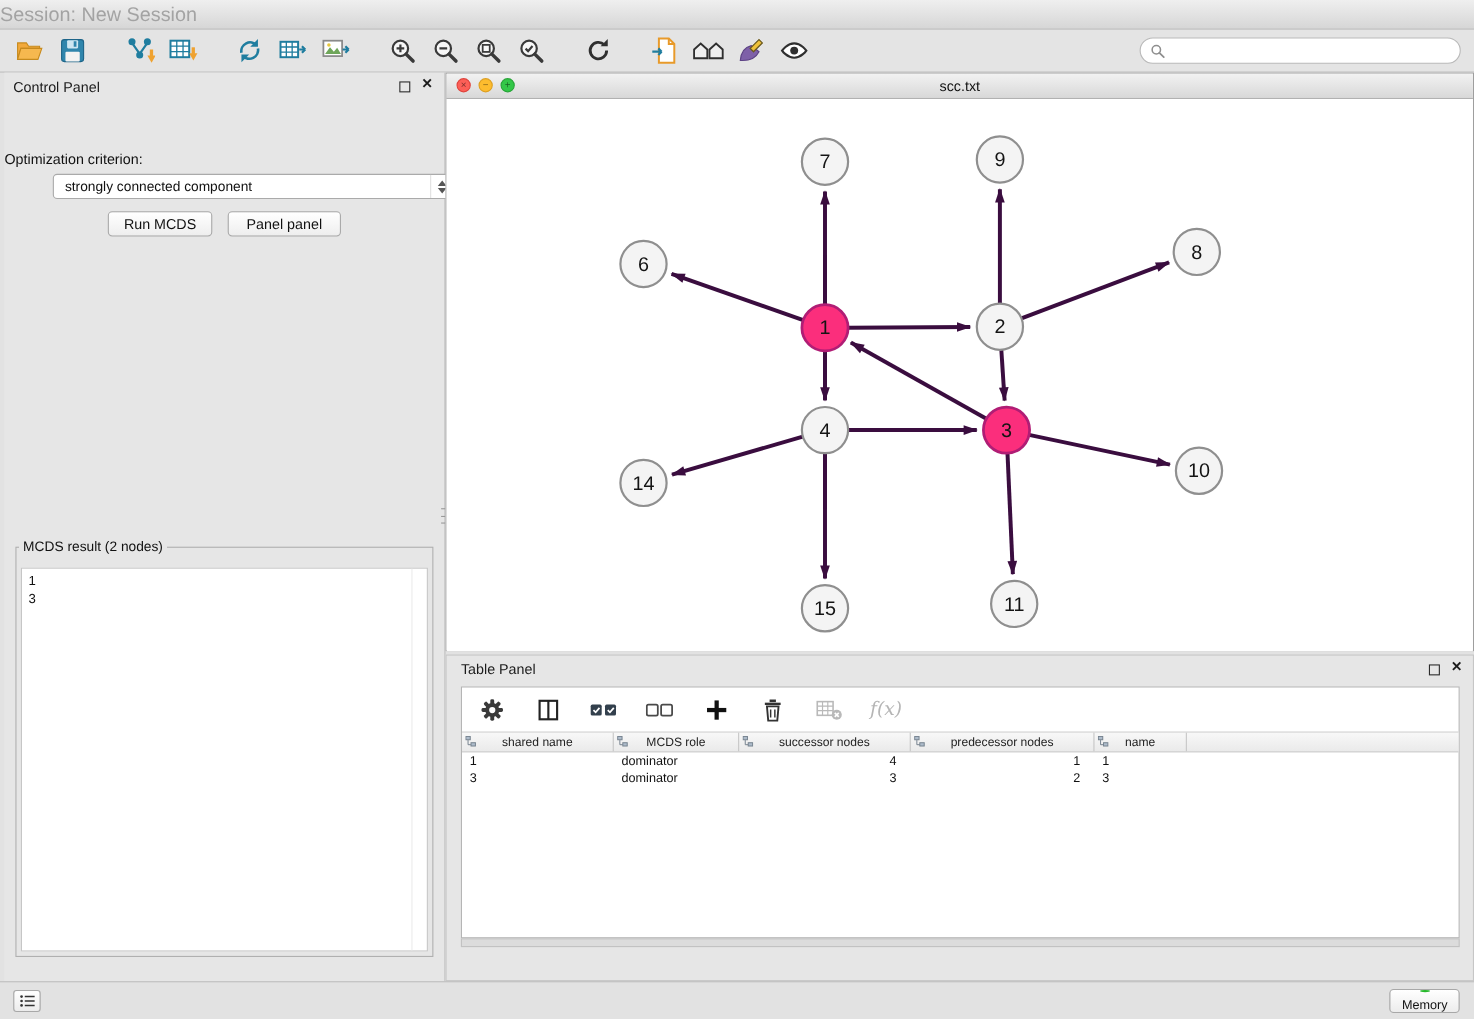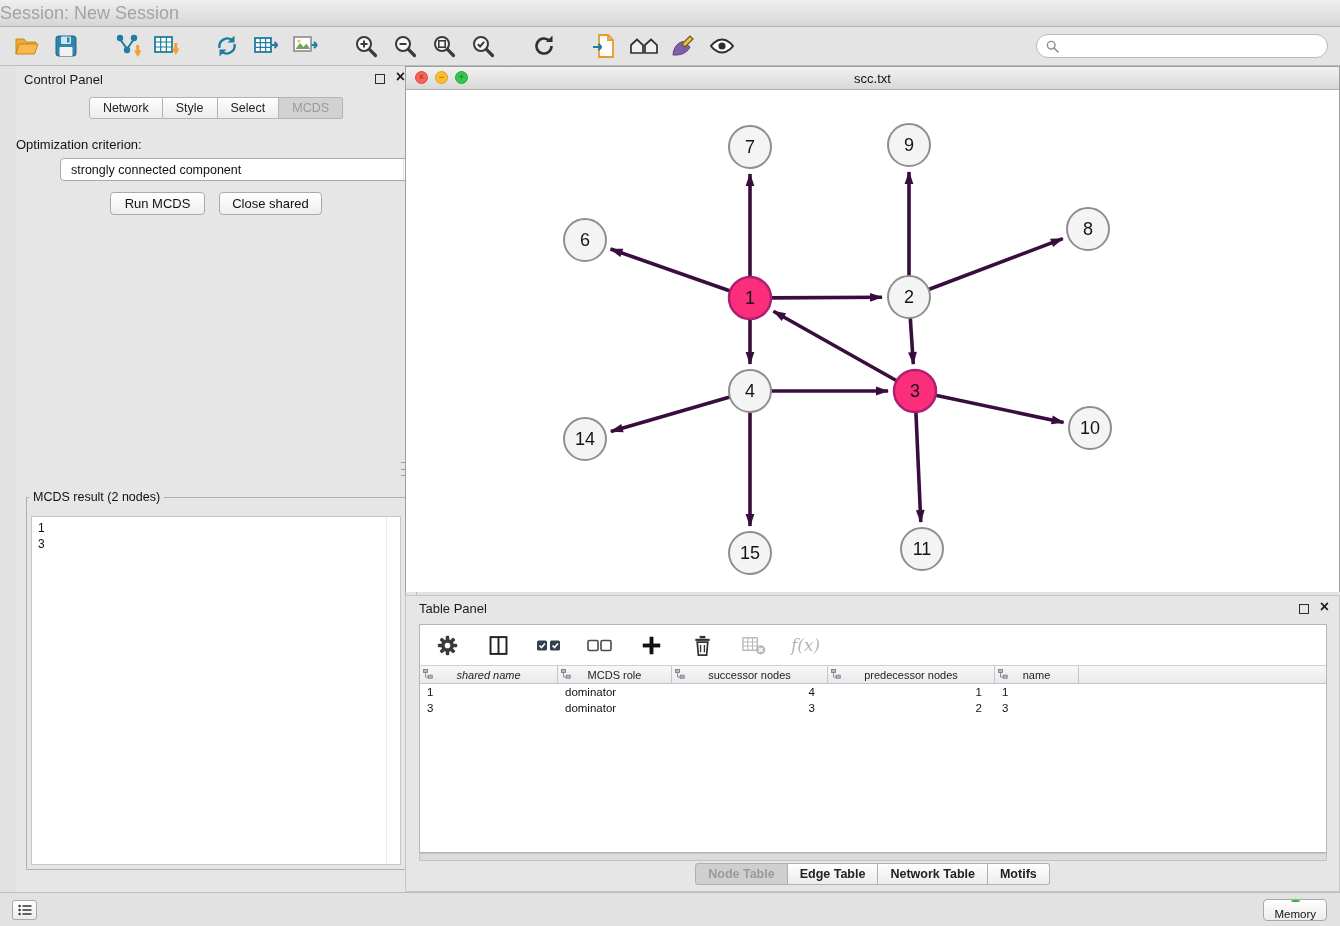--- a/index.html
+++ b/index.html
@@ -15,21 +15,21 @@
   .toolbar { position:absolute; left:0; top:27px; width:100%; height:39px;
     background:#e4e4e4; border-bottom:1px solid #bdbdbd;
     display:flex; align-items:center; padding:0 12px; box-sizing:border-box; gap:9px; }
   .ticon { width:30px; height:30px; display:flex; align-items:center; justify-content:center; }
   .tsep { width:13px; }
   .searchbox { margin-left:auto; width:292px; height:24px; background:#fff;
     border:1px solid #b9b9b9; border-radius:12px; display:flex; align-items:center;
     padding:0 9px; gap:5px; box-sizing:border-box; }
   .search-input { border:none; outline:none; flex:1; font-size:12px; background:transparent; font-family:inherit; }
   
-  .cpanel { position:absolute; left:16px; top:66px; width:401px; height:826px;
+  .cpanel { position:absolute; left:4px; top:66px; width:401px; height:826px;
     background:#e6e6e6; border-right:1px solid #bdbdbd; box-sizing:border-box; }
   .cp-title { position:absolute; left:8px; top:6px; font-size:13px; color:#1b1b1b; }
   .float-btn { position:absolute; right:31px; top:8px; width:8px; height:8px; border:1.5px solid #2c2c2c; background:#e6e6e6; }
   .close-btn { position:absolute; right:11px; top:2px; font-size:16px; font-weight:bold; color:#1b1b1b; }
   .cp-tabs { position:absolute; left:0; top:31px; width:100%; display:flex; justify-content:center; }
   .cp-tab { height:20px; line-height:20px; padding:0 13px; font-size:12.5px; color:#222;
     background:linear-gradient(#ffffff,#ececec); border:1px solid #b3b3b3; border-left-width:0; }
   .cp-tab:first-child { border-left-width:1px; border-radius:3px 0 0 3px; }
   .cp-tab:last-child { border-radius:0 3px 3px 0; }
   .cp-tab.active { background:#d2d2d2; color:#9b9b9b; }
@@ -77,21 +77,21 @@
   .tp-close { position:absolute; right:10px; top:2px; font-size:16px; font-weight:bold; color:#1b1b1b; }
   .tp-inner { position:absolute; left:13px; top:28px; width:908px; height:229px; background:#fff;
     border:1px solid #b5b5b5; box-sizing:border-box; overflow:hidden; }
   .tp-toolbar { height:40px; display:flex; align-items:center; padding-left:14px; gap:25px; }
   .tp-toolbar .ticon { width:26px; height:26px; }
   .fx-label { font-family:"DejaVu Serif", serif; font-style:italic; font-size:17px; color:#b5b5b5; }
   .tp-header-row { display:flex; height:19px; background:linear-gradient(#f8f8f8,#eaeaea);
     border-top:1px solid #cfcfcf; border-bottom:1px solid #c6c6c6; box-sizing:border-box; }
   .th { position:relative; display:flex; align-items:center; justify-content:center;
     font-size:11px; color:#222; border-right:1px solid #c6c6c6; box-sizing:border-box; }
-  .th:first-child { border-left:none;font-style:italic; }
+  .th:first-child { border-left:none; }
   .col-icon { position:absolute; left:3px; top:3px; line-height:0; }
   .tr { display:flex; height:16px; }
   .td { box-sizing:border-box; font-size:11.5px; color:#111; line-height:16px;
     overflow:hidden; white-space:nowrap; }
   .tp-scrollstrip { position:absolute; left:13px; top:257px; width:908px; height:8px;
     background:#dcdcdc; border:1px solid #c2c2c2; box-sizing:border-box; }
   .tp-tabs { position:absolute; left:0; bottom:6px; width:100%; display:flex; justify-content:center; }
   .tp-tab { height:20px; line-height:20px; padding:0 12px; font-size:12.5px; color:#222;
     background:linear-gradient(#ffffff,#ececec); border:1px solid #b0b0b0; border-left-width:0; font-weight:bold; }
   .tp-tab:first-child { border-left-width:1px; border-radius:3px 0 0 3px; }
@@ -243,36 +243,30 @@
         </svg>
     </span>
     <input class="search-input" placeholder="" style="">
   </div>
 </div>
 
 <div class="cpanel">
   <span class="cp-title">Control Panel</span>
   <span class="float-btn"></span>
   <span class="close-btn">×</span>
-  <div class="cp-tabs">
-      <div class="cp-tab">Network</div>
-      <div class="cp-tab">Style</div>
-      <div class="cp-tab">Select</div>
-      <div class="cp-tab active">MCDS</div>
-    </div>
   <div class="cp-optlabel">Optimization criterion:</div>
   <div class="cp-select">
     <span>strongly connected component</span>
     <span class="sel-arrows">
         <i class="up"></i>
         <i class="dn"></i>
       </span>
   </div>
   <button class="cp-btn run">Run MCDS</button>
-  <button class="cp-btn closep">Close shared</button>
+  <button class="cp-btn closep">Panel panel</button>
   <fieldset class="cp-result">
     <legend>MCDS result (2 nodes)</legend>
     <div class="result-list">
         <div class="result-item">1</div>
         <div class="result-item">3</div>
       </div>
   </fieldset>
 </div>
 <div class="splitter-handle">
     <i></i>
@@ -474,26 +468,20 @@
         <div class="tr">
           <div class="td" style="width: 138px; text-align: left; padding: 0px 0px 0px 7px;">3</div>
           <div class="td" style="width: 114px; text-align: left; padding: 0px 0px 0px 7px;">dominator</div>
           <div class="td" style="width: 156px; text-align: right; padding: 0px 13px 0px 0px;">3</div>
           <div class="td" style="width: 167px; text-align: right; padding: 0px 13px 0px 0px;">2</div>
           <div class="td" style="width: 84px; text-align: left; padding: 0px 0px 0px 7px;">3</div>
         </div>
       </div>
   </div>
   <div class="tp-scrollstrip"></div>
-  <div class="tp-tabs">
-      <div class="tp-tab active">Node Table</div>
-      <div class="tp-tab">Edge Table</div>
-      <div class="tp-tab">Network Table</div>
-      <div class="tp-tab">Motifs</div>
-    </div>
 </div>
 
 <div class="statusbar">
   <span class="sb-btn">
     <svg width="14" height="12" viewBox="0 0 14 12">
         <circle cx="1.6" cy="2" r="1.2" fill="#333"></circle>
         <circle cx="1.6" cy="6" r="1.2" fill="#333"></circle>
         <circle cx="1.6" cy="10" r="1.2" fill="#333"></circle>
         <path d="M4.5 2h9M4.5 6h9M4.5 10h9" stroke="#333" stroke-width="1.4"></path>
       </svg>

